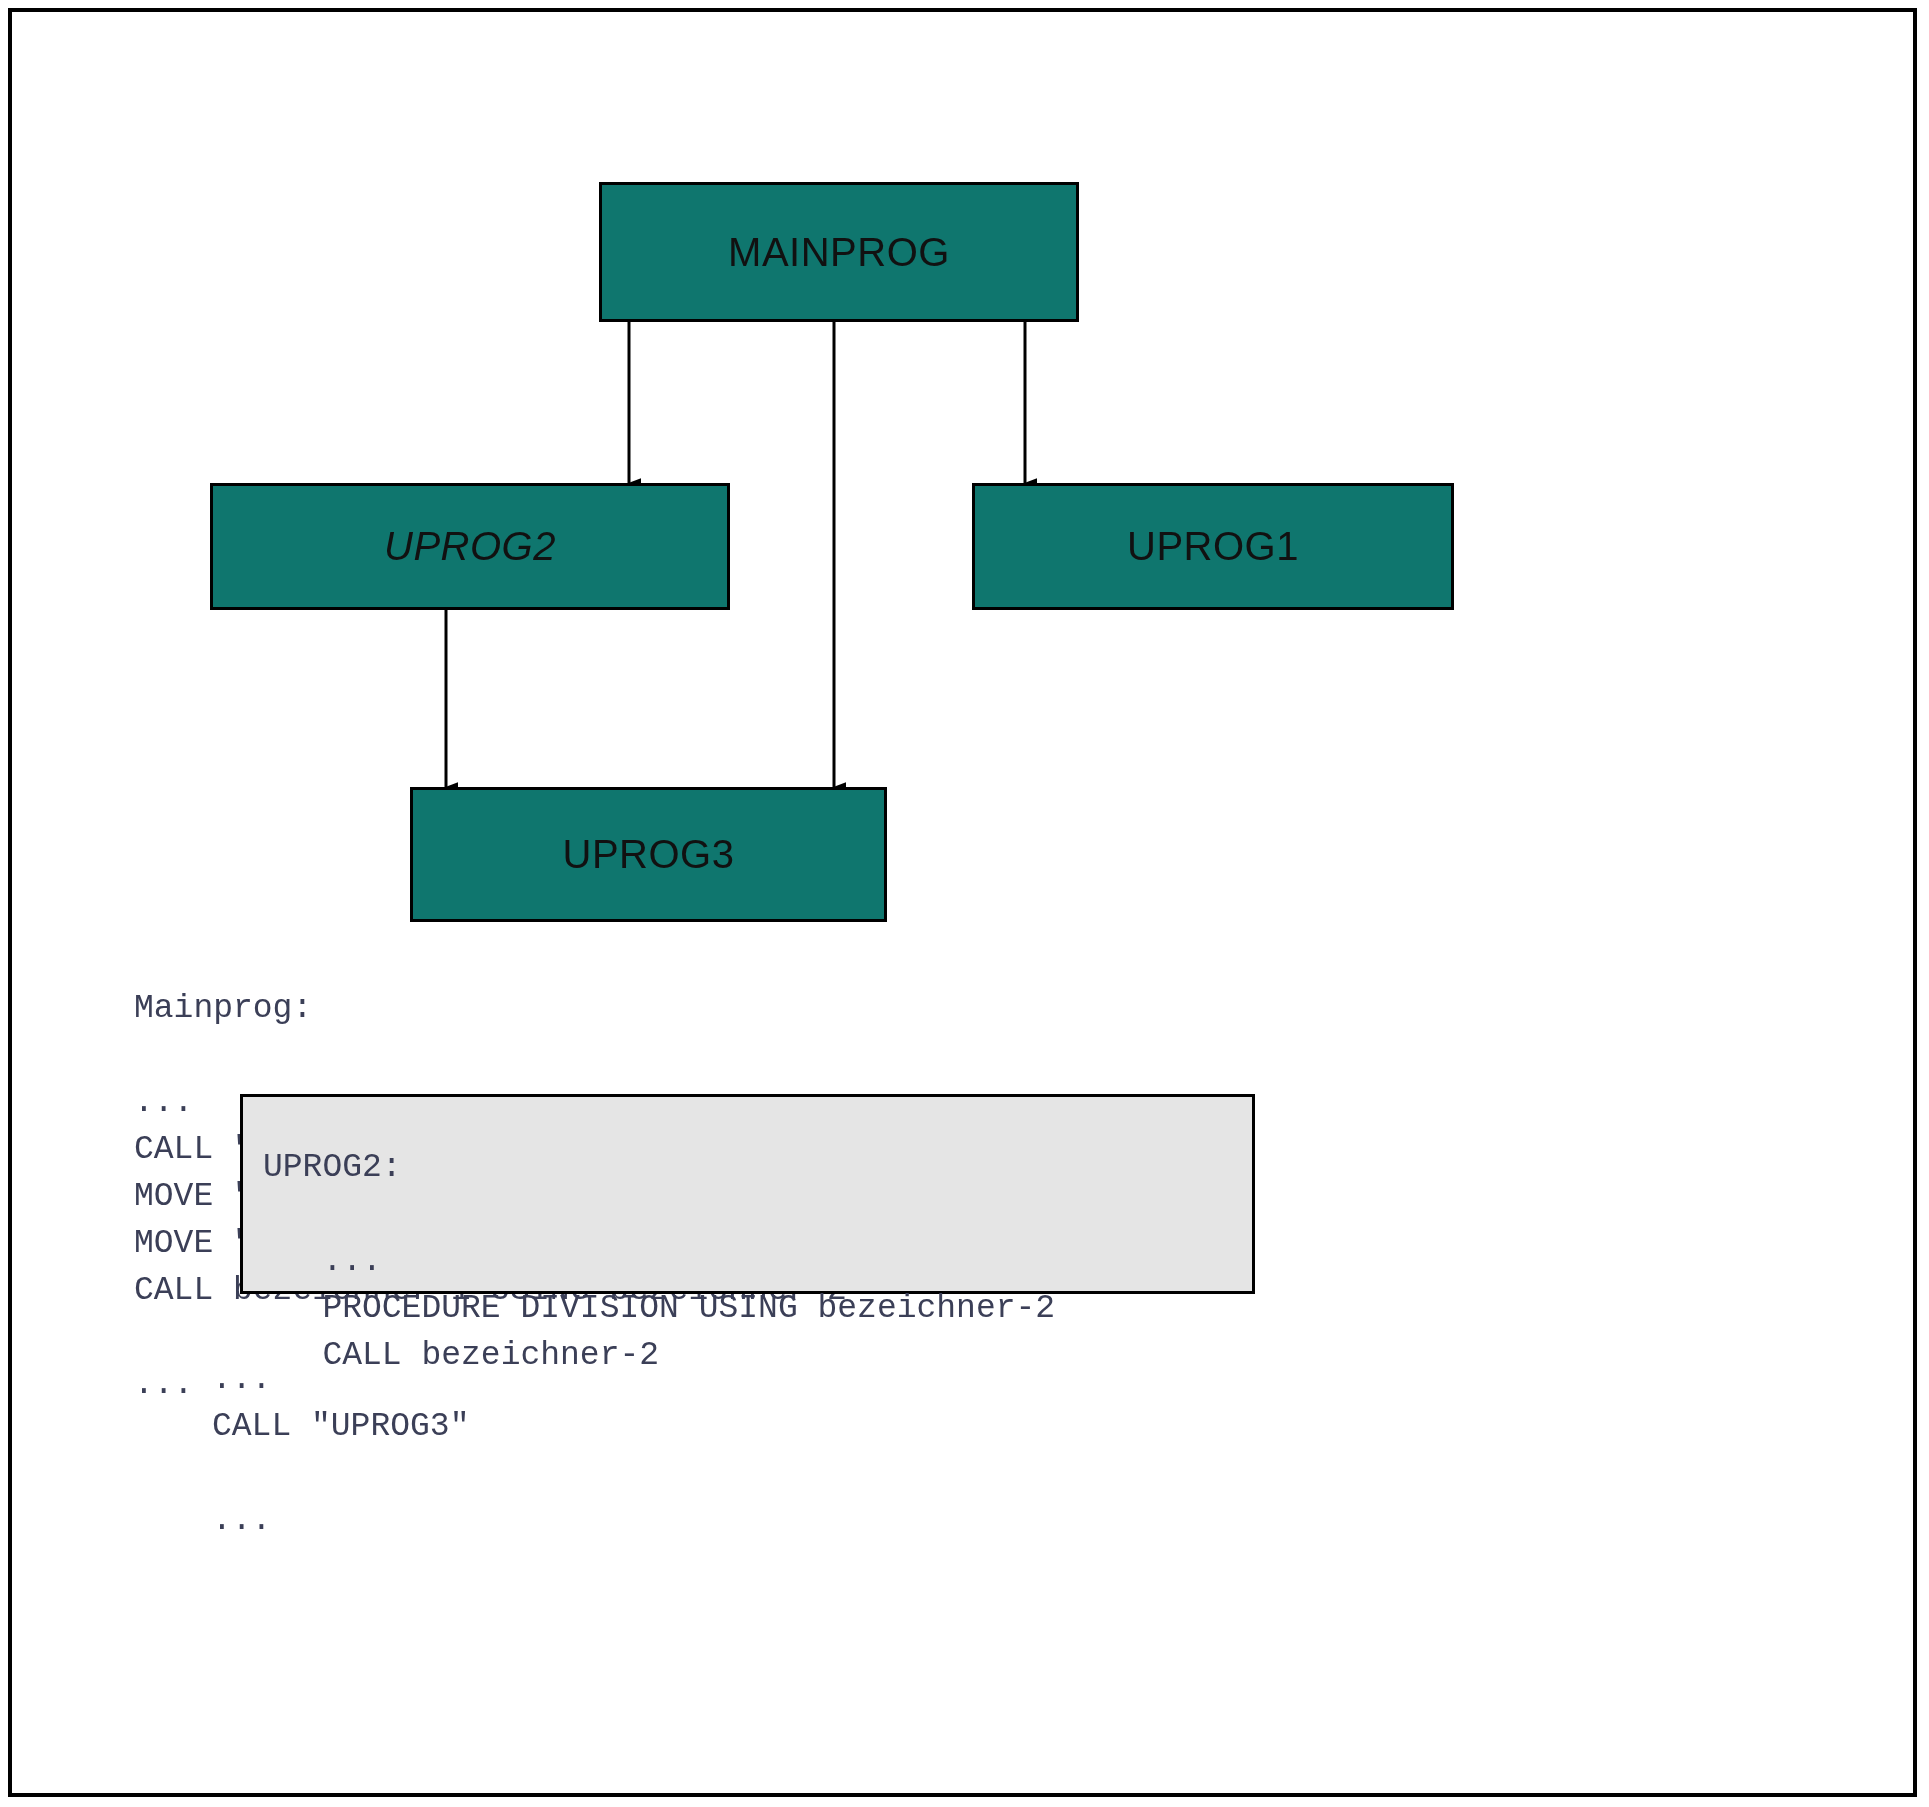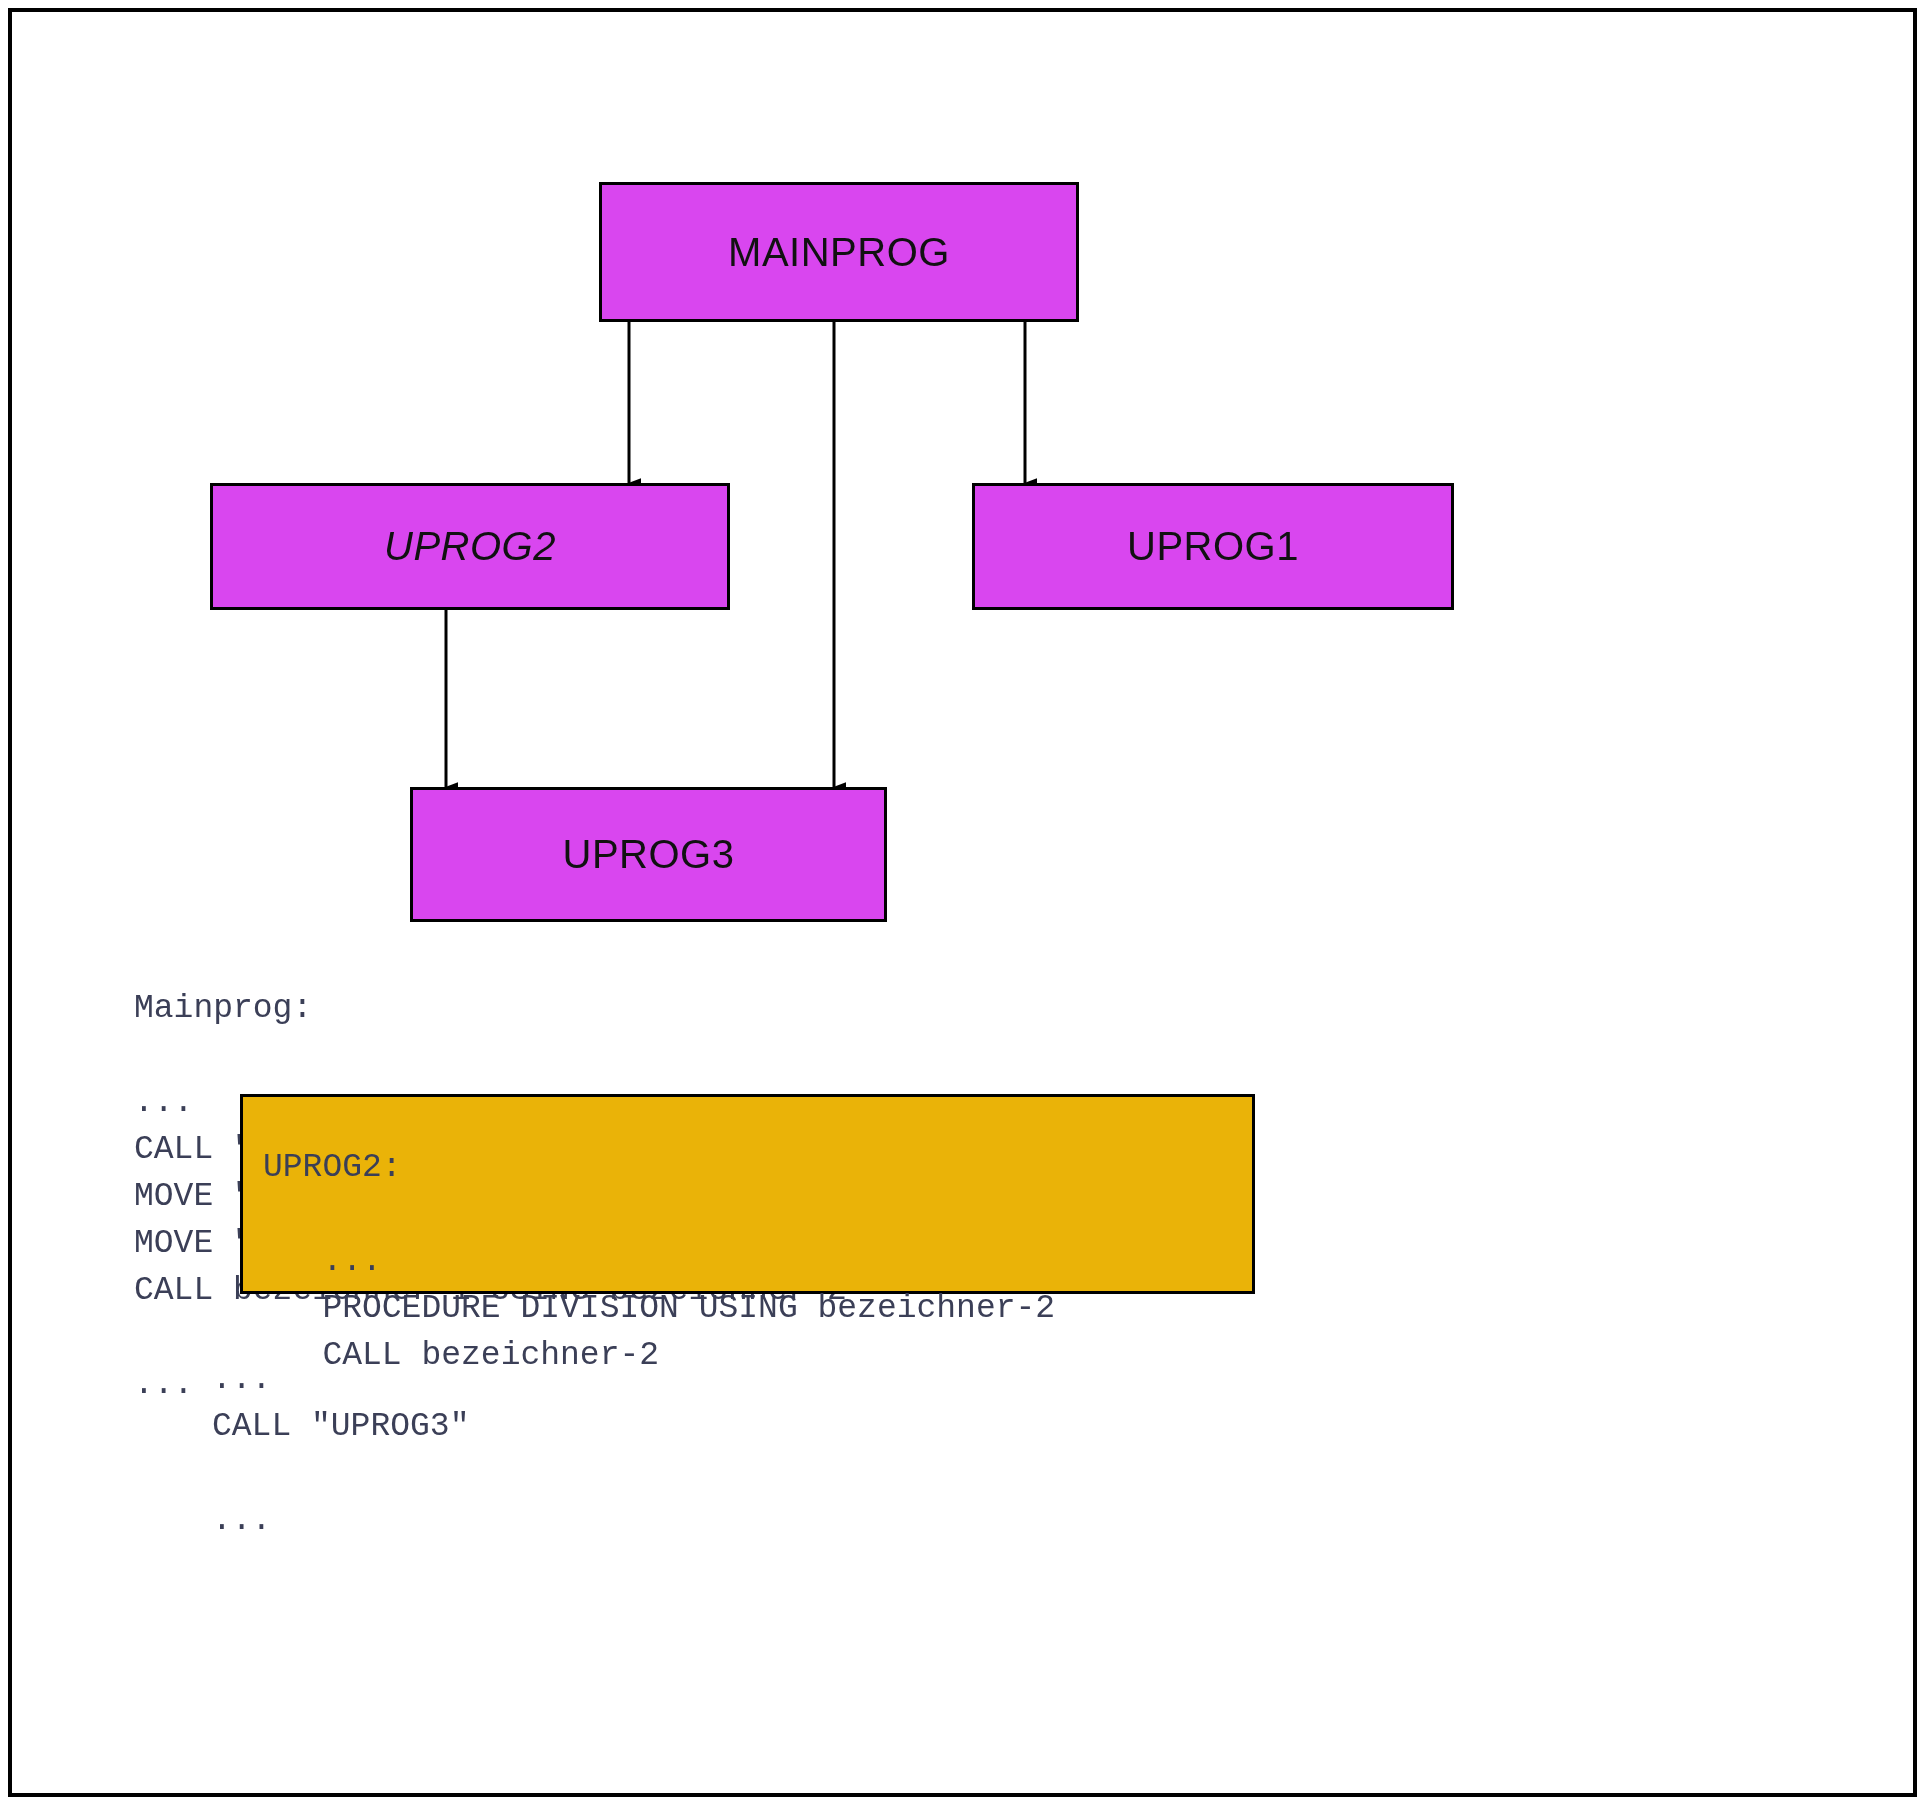--- a/index.html
+++ b/index.html
@@ -35,21 +35,21 @@
     color:#111111;
     letter-spacing:0px;
     white-space:nowrap;
   }
 
   
   .dbox{
     position:absolute;
     border:3px solid #000000;
     box-sizing:border-box;
-    background:#d946ef;
+    background:#0f766e;
     display:flex;
     align-items:center;
     justify-content:center;
     font-family:"Liberation Sans",sans-serif;
     font-size:40px;
     font-weight:400;
     color:#111111;
     letter-spacing:0.5px;
   }
 
@@ -79,21 +79,21 @@
 
   #code-main{ left:122px; top:940px; }
 
   
   #box-uprog2-code{
     position:absolute;
     left:228px; top:1082px;
     width:1015px; height:200px;
     border:3px solid #000000;
     box-sizing:border-box;
-    background:#eab308;
+    background:#e5e5e5;
   }
   #code-uprog2{
     left:20px; top:14px;
     position:absolute;
   }
 
   #code-tail{ left:200px; top:1311px; }
 </style>
 </head>
 <body>

